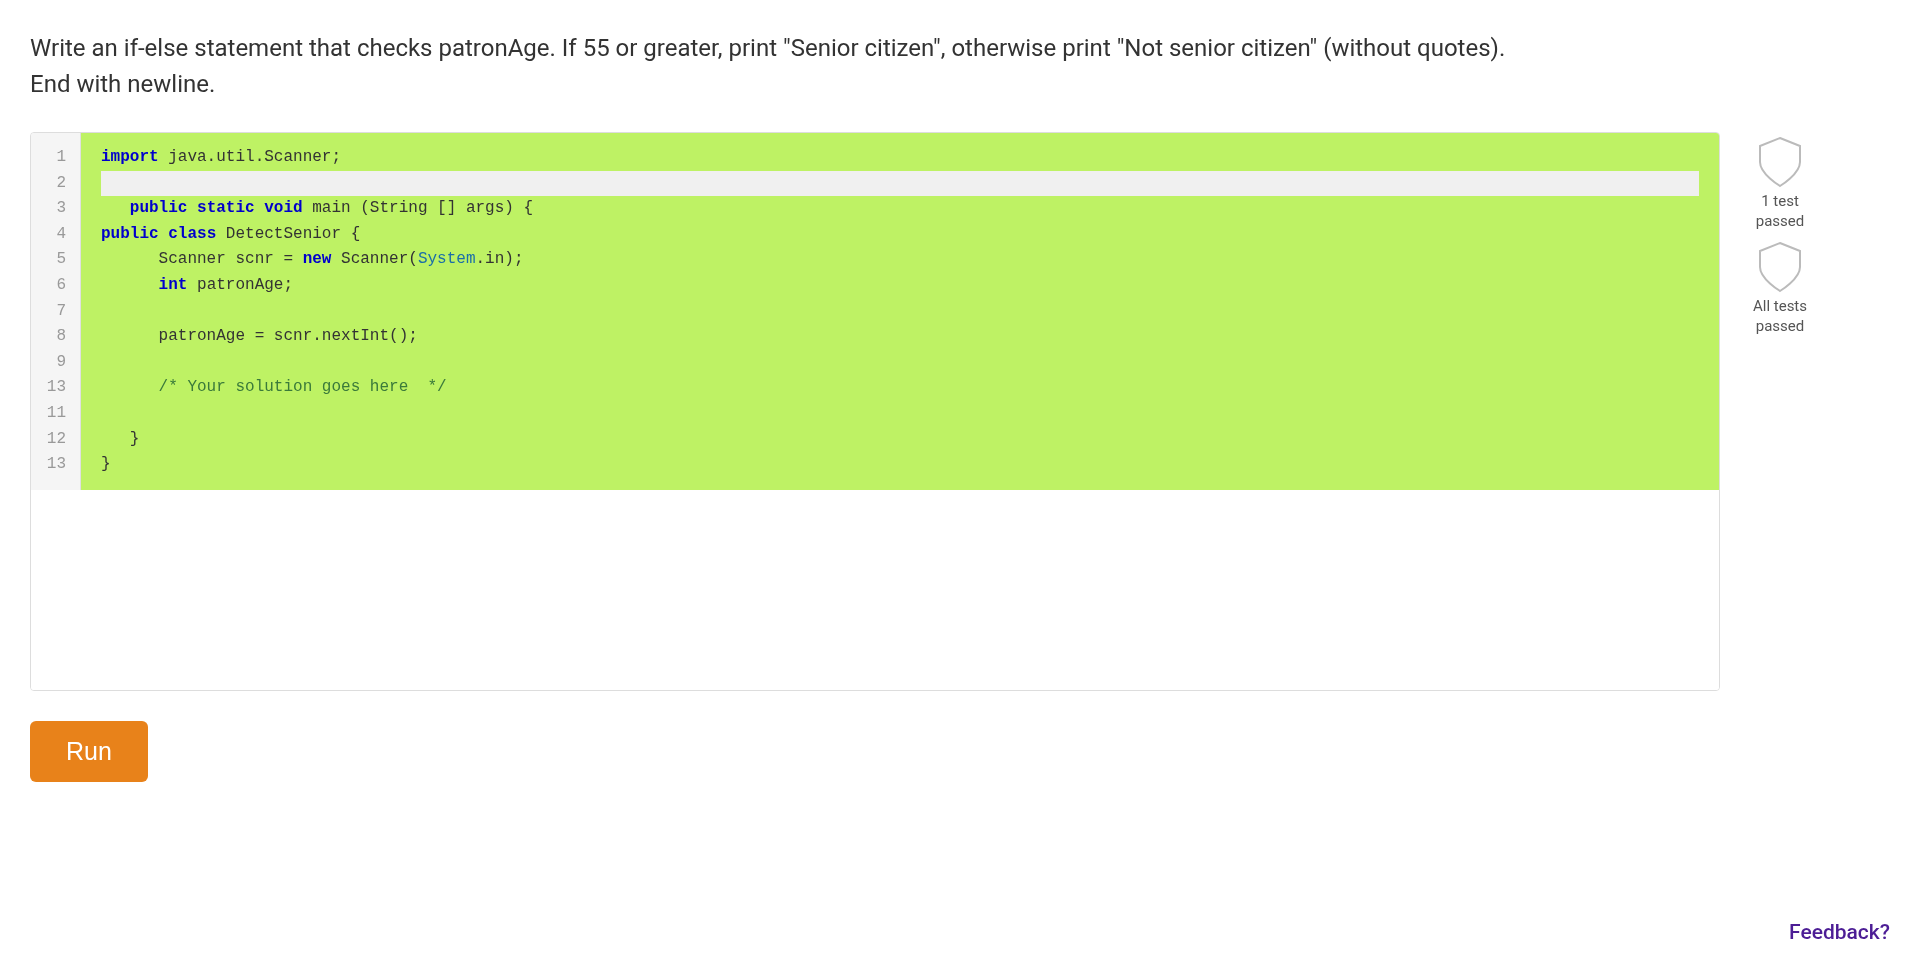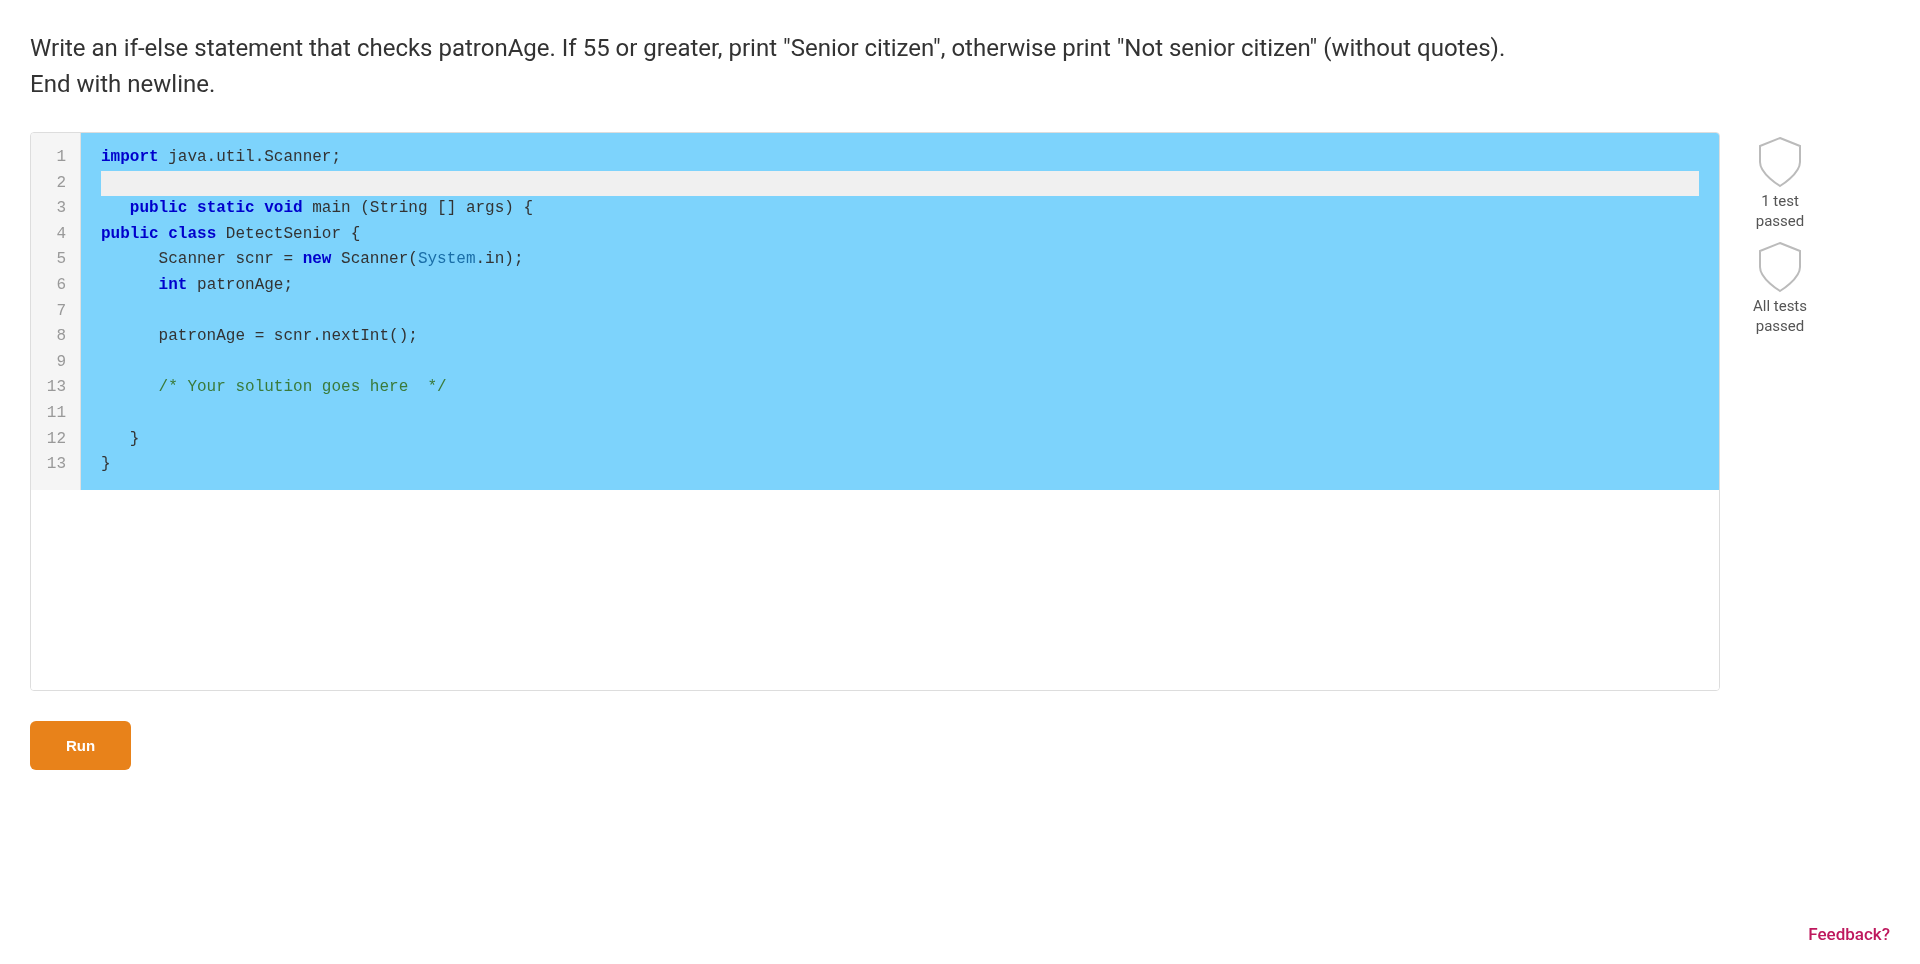--- a/index.html
+++ b/index.html
@@ -63,21 +63,21 @@
     }
 
     .line-numbers div {
       line-height: 1.6;
       font-size: 16px;
     }
 
     .code-lines {
       padding: 12px 20px;
       flex: 1;
-      background: #7dd3fc;
+      background: #bef264;
     }
 
     .code-line {
       line-height: 1.6;
       white-space: pre;
       min-height: 1.6em;
     }
 
     .code-line.highlighted {
       background: #f0f0f0;
@@ -119,31 +119,31 @@
     .run-section {
       margin-top: 30px;
     }
 
     .run-button {
       background: #e8821a;
       color: #fff;
       border: none;
       border-radius: 6px;
       padding: 16px 36px;
-      font-size: 15px;
-      font-weight: bold;
+      font-size: 25px;
+      font-weight: normal;
       cursor: pointer;
     }
 
     .feedback-link {
       position: fixed;
       bottom: 20px;
       right: 30px;
-      color: #be185d;
-      font-size: 17px;
+      color: #4c1d95;
+      font-size: 21px;
       font-weight: 500;
       text-decoration: none;
       cursor: pointer;
     }
   </style>
 </head>
 <body>
 
 <div class="main-content">
   <p class="instructions">Write an if-else statement that checks patronAge. If 55 or greater, print "Senior citizen", otherwise print "Not senior citizen" (without quotes). End with newline.</p>

